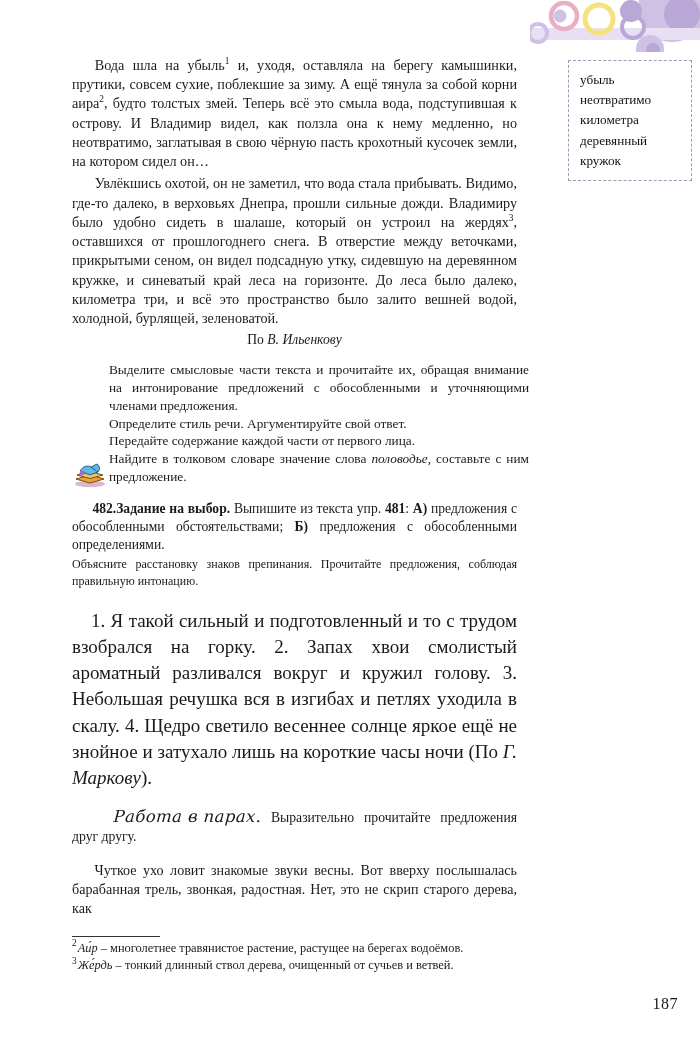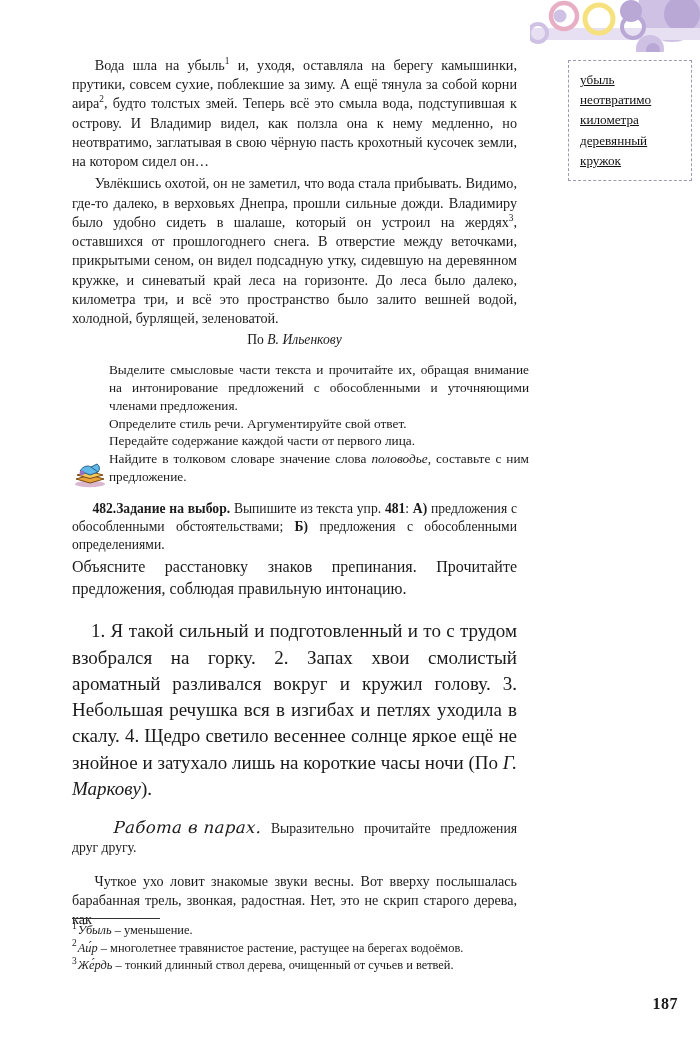--- a/index.html
+++ b/index.html
@@ -40,21 +40,20 @@
     position: absolute;
     top: 60px;
     right: 8px;
     width: 124px;
     border: 1px dashed #9b9bb5;
     padding: 9px 8px 9px 11px;
     box-sizing: border-box;
     font-size: 13.2px;
     line-height: 1.53;
     color: #111;
-    text-decoration: underline;
   }
   #vocab-box .vword { white-space: nowrap; }
 
   
   .maintext {
     width: 445px;
     font-size: 14.2px;
     line-height: 1.355;
     text-align: justify;
     text-indent: 1.6em;
@@ -106,21 +105,21 @@
     line-height: 1.345;
     text-align: justify;
     margin: 14px 0 0 0;
   }
   .exercise.indent { text-indent: 1.5em; }
   .exercise b { font-weight: bold; }
   .exno { font-weight: bold; }
 
   .sub-line {
     width: 445px;
-    font-size: 16px;
+    font-size: 12px;
     line-height: 1.345;
     text-align: justify;
     margin: 2px 0 0 0;
     text-indent: 0;
   }
 
   .sentences {
     width: 445px;
     font-size: 19px;
     line-height: 1.38;
@@ -183,21 +182,21 @@
     margin-right: 1px;
   }
   .fn i { font-style: italic; }
 
   
   #pageno {
     position: absolute;
     right: 22px;
     bottom: 24px;
     font-size: 16px;
-    font-weight: bold;
+    font-weight: normal;
     letter-spacing: 0.5px;
   }
 </style>
 </head>
 <body>
 
 <div id="deco">
   <svg width="170" height="52" viewBox="0 0 170 52" xmlns="http://www.w3.org/2000/svg">
 
     <circle cx="142" cy="8" r="34" fill="#cfc1e4"></circle>
@@ -262,18 +261,17 @@
 
   <p class="pairwork"><span class="script">Работа в парах.</span><span> Выразительно прочитайте предложения друг другу.</span></p>
 
 
   <p class="final-para">Чуткое ухо ловит знакомые звуки весны. Вот вверху послышалась барабанная трель, звонкая, радостная. Нет, это не скрип старого дерева, как</p>
 
 </div>
 
 <div id="footnotes">
   <div class="rule"></div>
-  <p class="fn"><sup>1</sup><i>У́быль</i><span> – </span><span>уменьшение.</span></p>
   <p class="fn"><sup>2</sup><i>Аи́р</i><span> – </span><span>многолетнее травянистое растение, растущее на берегах водоёмов.</span></p>
   <p class="fn"><sup>3</sup><i>Же́рдь</i><span> – </span><span>тонкий длинный ствол дерева, очищенный от сучьев и ветвей.</span></p>
 </div>
 
 <div id="pageno">187</div>
 
 </body></html>

